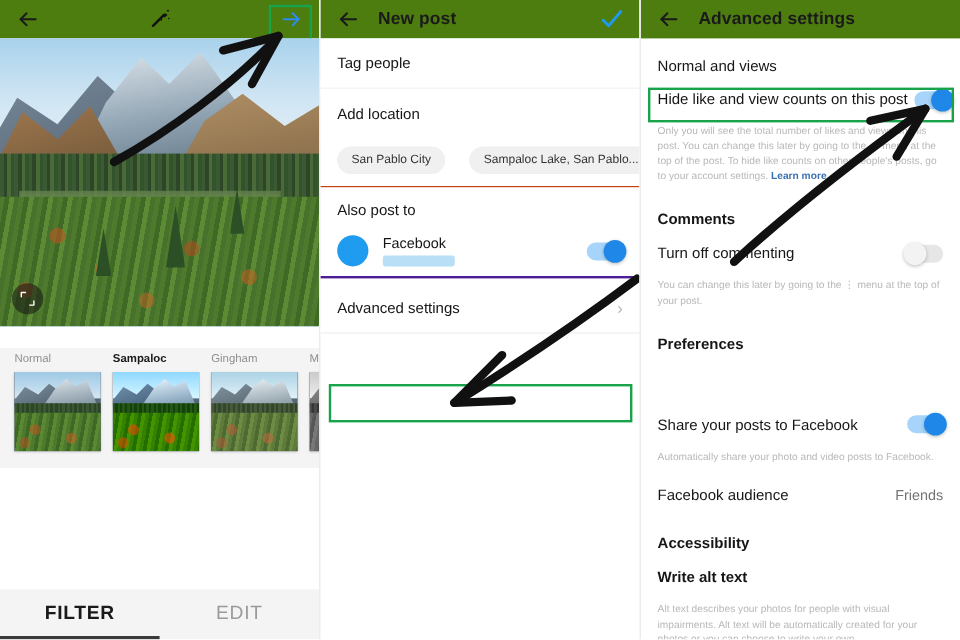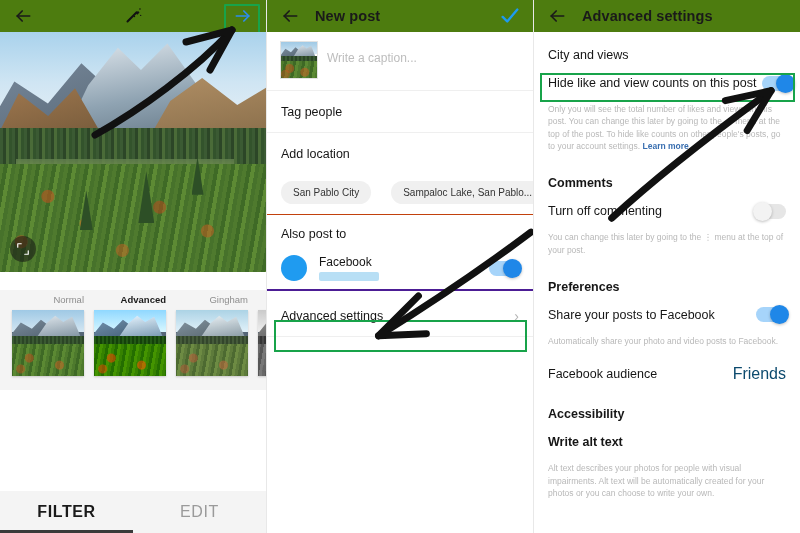--- a/index.html
+++ b/index.html
@@ -109,21 +109,21 @@
     background: rgba(20,20,20,.55);
     display:flex; align-items:center; justify-content:center;
   }
   .filter-strip {
     position:absolute; left:0; right:0; top:290px; height:100px;
     background:#f4f4f4;
     display:flex; gap:10px; padding-left:12px; padding-top:4px;
   }
   .filter-cell { width:72px; flex:0 0 auto; }
   .filter-name {
-    font-size:9.5px; color:#8e8e8e; text-align:right;
+    font-size:9.5px; color:#8e8e8e; text-align:left;
     margin-bottom:4px; height:12px; line-height:12px;
   }
   .filter-name.sel { color:#1a1a1a; font-weight:bold; }
   .filter-thumb {
     width:72px; height:66px; background:#567; position:relative; overflow:hidden;
     box-shadow: 0 1px 2px rgba(0,0,0,.18);
   }
   .thumb-img { position:absolute; inset:0; }
   .t-sky { position:absolute; inset:0 0 66% 0; background:linear-gradient(#9fc9e5,#d4e6f2);}
   .t-mtn { position:absolute; left:-6%; top:10%; width:70%; height:34%;
@@ -190,21 +190,21 @@
   .toggle { width:30px; height:15px; border-radius:9px; position:relative; flex:0 0 auto; margin-left:auto; }
   .toggle.on { background:#a6d4fa; }
   .toggle.off { background:#e6e6e6; }
   .knob { position:absolute; top:-2px; width:19px; height:19px; border-radius:50%;
     box-shadow: 0 1px 3px rgba(0,0,0,.25); }
   .toggle.on .knob { right:-3px; background:#1f87e8; }
   .toggle.off .knob { left:-3px; background:#f3f3f3; }
   .chev { margin-left:auto; color:#b5b5b5; font-size:14px; }
   .desc { font-size: 8.5px; line-height: 1.45; color:#b8b8b8; padding: 5px 14px 10px 14px; }
   .desc b { color:#3a6fb0; }
-  .value { margin-left:auto; font-size:16px; color:#0c4a6e; }
+  .value { margin-left:auto; font-size:12px; color:#737373; }
   .row-bold { font-weight:bold; }
 
   
   .hl { position:absolute; border:2px solid #18a34a; pointer-events:none; }
 
   
   .arrow-svg { position:absolute; inset:0; width:100%; height:100%; pointer-events:none; }
 </style>
 </head>
 <body>
@@ -264,21 +264,21 @@
             <div class="thumb-img">
               <div class="t-sky"></div>
               <div class="t-mtn"></div>
               <div class="t-mtn2"></div>
               <div class="t-for"></div>
               <div class="t-grd"></div>
             </div>
           </div>
       </div>
       <div class="filter-cell f-clarendon">
-        <div class="filter-name sel">Advanced</div>
+        <div class="filter-name sel">Sampaloc</div>
         <div class="filter-thumb">
             <div class="thumb-img">
               <div class="t-sky"></div>
               <div class="t-mtn"></div>
               <div class="t-mtn2"></div>
               <div class="t-for"></div>
               <div class="t-grd"></div>
             </div>
           </div>
       </div>
@@ -328,32 +328,20 @@
           </svg>
       </span>
       <span class="hdr-title">New post</span>
       <span class="check">
         <svg width="22" height="22" viewBox="0 0 24 24" fill="none" stroke="currentColor" stroke-width="2.6" stroke-linecap="round" stroke-linejoin="round">
             <polyline points="4 13 9 18 20 5"></polyline>
           </svg>
       </span>
     </div>
 
-    <div class="caption-row">
-      <div class="cap-thumb">
-        <div class="thumb-img" style="position:absolute;inset:0;">
-            <div class="t-sky"></div>
-            <div class="t-mtn"></div>
-            <div class="t-mtn2"></div>
-            <div class="t-for"></div>
-            <div class="t-grd"></div>
-          </div>
-      </div>
-      <div class="cap-ph">Write a caption...</div>
-    </div>
 
     <div class="row">
       <span>Tag people</span>
     </div>
     <div class="row noborder">
       <span>Add location</span>
     </div>
 
     <div class="chips">
       <div class="chip">San Pablo City</div>
@@ -393,21 +381,21 @@
     <div class="hdr">
       <span class="back-arrow">
         <svg width="20" height="20" viewBox="0 0 24 24" fill="none" stroke="currentColor" stroke-width="2" stroke-linecap="round" stroke-linejoin="round">
             <line x1="20" y1="12" x2="5" y2="12"></line>
             <polyline points="11 18 5 12 11 6"></polyline>
           </svg>
       </span>
       <span class="hdr-title">Advanced settings</span>
     </div>
 
-    <div class="section-label" style="padding-top:16px;">City and views</div>
+    <div class="section-label" style="padding-top:16px;">Normal and views</div>
 
     <div class="row noborder" style="height:30px;">
       <span>Hide like and view counts on this post</span>
       <div class="toggle on" style="margin-right:-6px;">
           <div class="knob"></div>
         </div>
     </div>
 
     <div class="desc"><span>Only you will see the total number of likes and views on this post. You can change this later by going to the ⋮ menu at the top of the post. To hide like counts on other people's posts, go to your account settings. </span><b>Learn more</b></div>
 
@@ -416,21 +404,21 @@
     <div class="row noborder" style="height:30px;">
       <span>Turn off commenting</span>
       <div class="toggle off">
           <div class="knob"></div>
         </div>
     </div>
     <div class="desc">You can change this later by going to the ⋮ menu at the top of your post.</div>
 
     <div class="section-head">Preferences</div>
 
-    <div class="row noborder" style="height:30px;">
+    <div class="row noborder" style="height:30px;margin-top:39px;">
       <span>Share your posts to Facebook</span>
       <div class="toggle on">
           <div class="knob"></div>
         </div>
     </div>
     <div class="desc">Automatically share your photo and video posts to Facebook.</div>
 
     <div class="row noborder" style="height:34px;">
       <span>Facebook audience</span>
       <span class="value">Friends</span>

